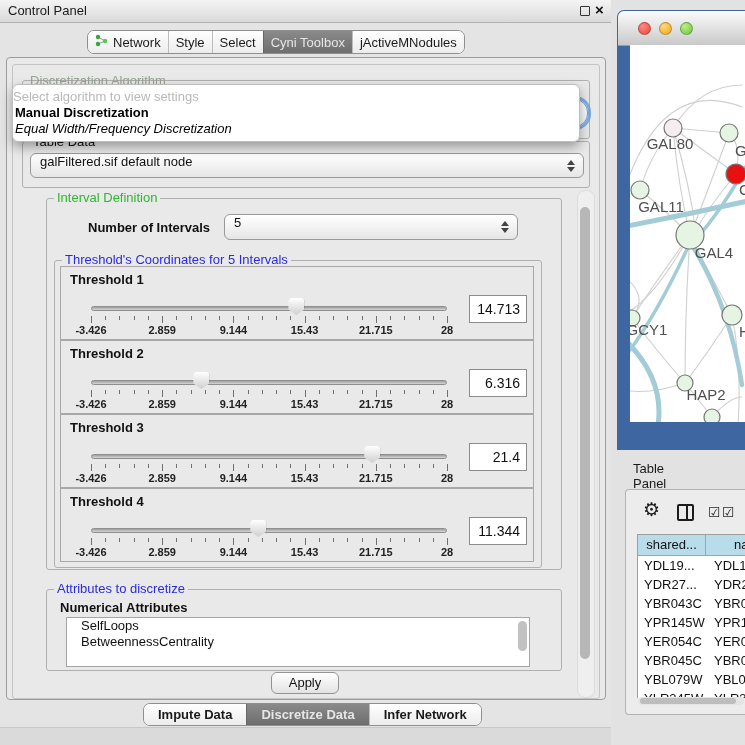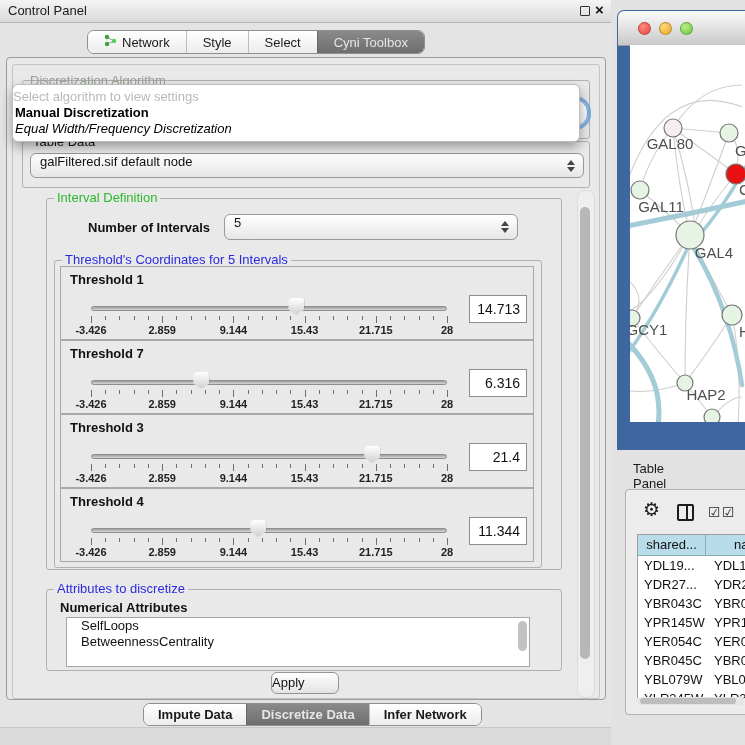--- a/index.html
+++ b/index.html
@@ -10,21 +10,21 @@
 
   
   .control-panel{left:0;top:0;width:611px;height:745px;background:#e4e4e4;border-right:1px solid #9a9a9a;}
   .cp-titlebar{left:0;top:0;width:611px;height:22px;background:linear-gradient(#f4f4f4,#dadada);border-bottom:1px solid #b2b2b2;}
   .cp-title{left:8px;top:3px;font-size:13px;color:#1a1a1a;}
   .float-icon{left:580px;top:6px;width:8px;height:8px;border:1.5px solid #333;border-radius:1px;}
   .close-icon{left:595px;top:1px;font-size:15px;font-weight:bold;color:#111;cursor:default;}
 
   
   .seg{display:flex;border:1px solid #8f8f8f;border-radius:7px;overflow:hidden;background:#fdfdfd;height:24px;box-sizing:border-box;}
-  .seg .tab{display:flex;align-items:center;gap:5px;padding:0 16px;font-size:13px;color:#1a1a1a;
+  .seg .tab{display:flex;align-items:center;gap:5px;padding:0 7px;font-size:13px;color:#1a1a1a;
             border-left:1px solid #bdbdbd;background:linear-gradient(#ffffff,#ececec);white-space:nowrap;}
   .seg .tab:first-child{border-left:none;}
   .seg .tab.active{background:linear-gradient(#8a8a8a,#6e6e6e);color:#e6e6e6;border-left-color:#666;}
   .top-tabs{left:87px;top:30px;}
   .bottom-tabs{left:143px;top:703px;height:23px;}
   .bottom-tabs .tab{padding:0 14px;font-weight:bold;}
   .bottom-tabs .tab.active{font-weight:bold;}
 
   .outer-panel{left:6px;top:57px;width:598px;height:641px;border:1px solid #9c9c9c;border-radius:4px;background:#e9e9e9;}
   .inner-panel{left:12px;top:64px;width:586px;height:633px;border:1px solid #c4c4c4;border-radius:3px;}
@@ -67,21 +67,21 @@
             filter:drop-shadow(0 0 1px rgba(0,0,0,.65));}
   .th-value{position:absolute;left:408px;top:28px;width:58px;height:28px;box-sizing:border-box;background:#fff;
             border:1px solid #8d8d8d;font-size:14px;line-height:26px;text-align:right;padding-right:6px;}
 
   
   .listbox{left:66px;top:617px;width:462px;height:48px;background:#fff;border:1px solid #a5a5a5;overflow:hidden;}
   .list-item{font-size:13px;line-height:16px;padding-left:14px;white-space:nowrap;}
   .list-vscroll{position:absolute;right:2px;top:3px;width:9px;height:30px;background:#c2c2c2;border-radius:5px;}
 
   .apply-btn{left:271px;top:672px;width:66px;height:20px;border:1px solid #949494;border-radius:6px;
-             background:linear-gradient(#ffffff,#e3e3e3);font-size:13px;line-height:19px;}
+             background:linear-gradient(#ffffff,#e3e3e3);font-size:13px;text-align:center;line-height:19px;}
 
   
   .cp-scroll-track{left:577px;top:190px;width:16px;height:506px;background:#efefef;border:1px solid #dcdcdc;border-radius:8px;}
   .cp-scroll-thumb{left:580px;top:207px;width:10px;height:452px;background:#b7b7b7;border-radius:5px;}
 
   .bottom-line{left:0;top:727px;width:611px;height:1px;background:#c7c7c7;}
   .bottom-strip{left:0;top:728px;width:611px;height:17px;background:#dadada;}
 
   
   .right-bg{left:611px;top:0;width:134px;height:745px;background:#e2e2e2;}
@@ -137,20 +137,23 @@
           <span>Network</span>
         </div>
         <div class="tab">
           <span>Style</span>
         </div>
         <div class="tab">
           <span>Select</span>
         </div>
         <div class="tab active">
           <span>Cyni Toolbox</span>
+        </div>
+        <div class="tab">
+          <span>jActiveMNodules</span>
         </div>
       </div>
 
     <div class="abs outer-panel"></div>
     <div class="abs inner-panel"></div>
 
     <div class="abs group" style="left:22px;top:80px;width:566px;height:57px;"></div>
     <div class="abs disc-label-faded">Discretization Algorithm</div>
     <div class="abs algo-combo" style="background:linear-gradient(#ffffff,#eef4fa);"></div>
 
@@ -215,21 +218,21 @@
             <span style="left: 20%;">2.859</span>
             <span style="left: 40%;">9.144</span>
             <span style="left: 60%;">15.43</span>
             <span style="left: 80%;">21.715</span>
             <span style="left: 100%;">28</span>
           </div>
           <div class="th-thumb" style="left: 227.412px;"></div>
           <div class="th-value">14.713</div>
         </div>
         <div class="th-panel" style="top: 340px;">
-          <div class="th-name">Threshold 7</div>
+          <div class="th-name">Threshold 2</div>
           <div class="th-track"></div>
           <div class="th-ticks">
             <i style="left: 0%; height: 7px;"></i>
             <i style="left: 4%; height: 4px;"></i>
             <i style="left: 8%; height: 4px;"></i>
             <i style="left: 12%; height: 4px;"></i>
             <i style="left: 16%; height: 4px;"></i>
             <i style="left: 20%; height: 7px;"></i>
             <i style="left: 24%; height: 4px;"></i>
             <i style="left: 28%; height: 4px;"></i>

